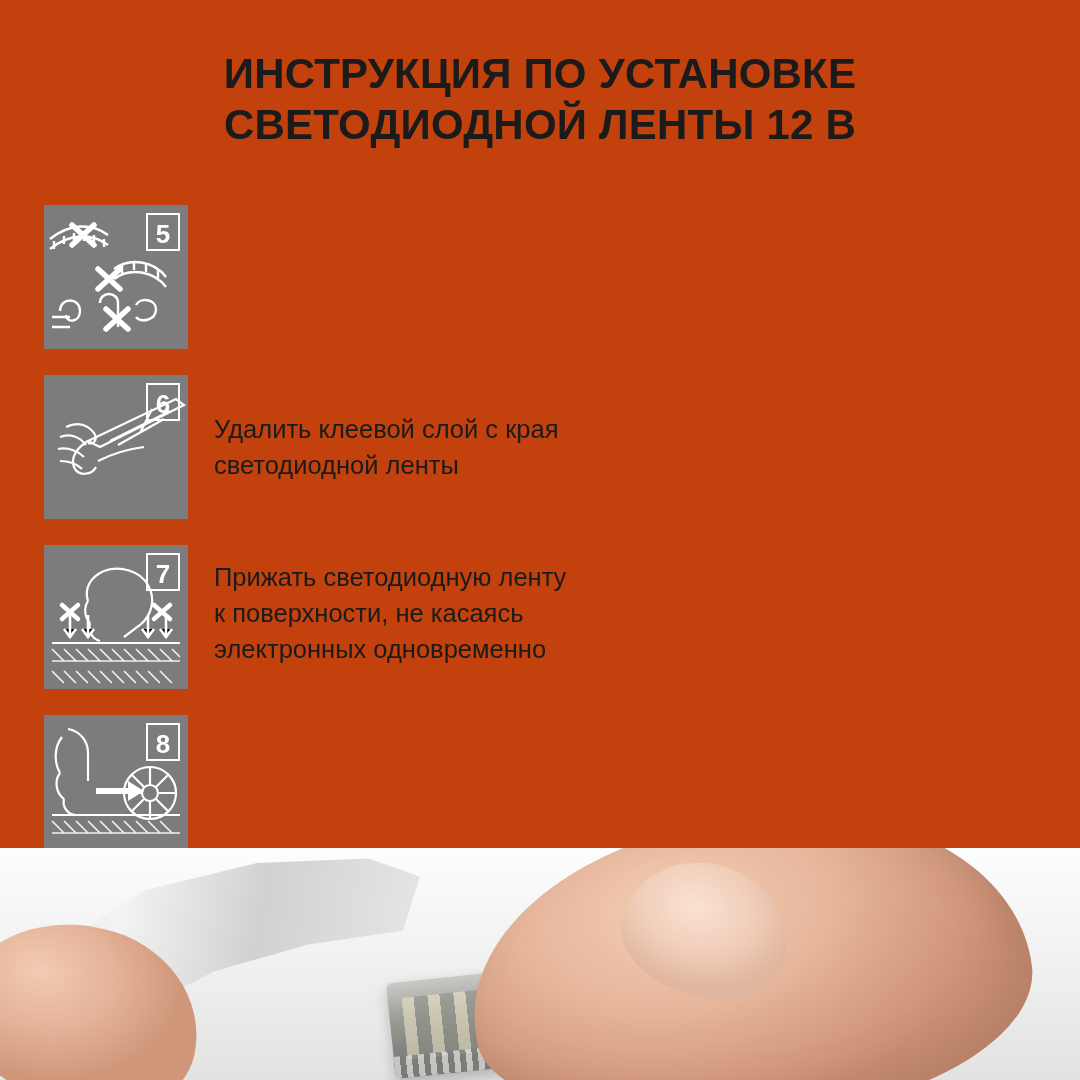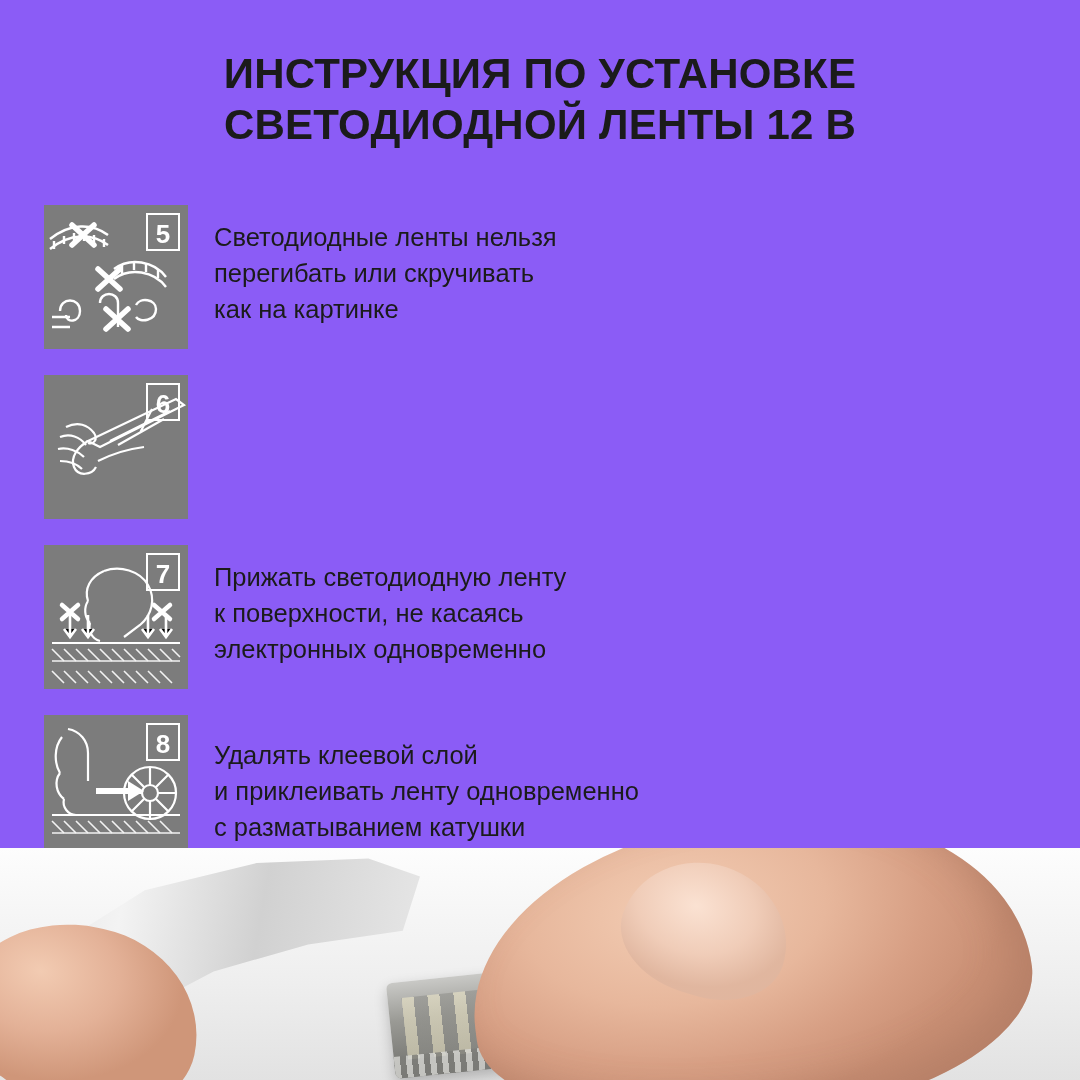--- a/index.html
+++ b/index.html
@@ -12,21 +12,21 @@
     background: #ffffff;
     font-family: "Liberation Sans", sans-serif;
     overflow: hidden;
     position: relative;
   }
 
   .page {
     position: relative;
     width: 1080px;
     height: 1080px;
-    background: #8b5cf6;
+    background: #c2410c;
     overflow: hidden;
   }
 
   
   .title {
     position: absolute;
     top: 48px;
     left: 0;
     width: 1080px;
     text-align: center;
@@ -230,41 +230,40 @@
             <path d="M8 112 L26 112 M8 122 L26 122"></path>
           </g>
           <g stroke="#ffffff" stroke-width="5.5" stroke-linecap="round">
             <path d="M28 20 L50 40 M50 20 L28 40"></path>
             <path d="M54 64 L76 84 M76 64 L54 84"></path>
             <path d="M62 104 L84 124 M84 104 L62 124"></path>
           </g>
         </svg>
         <div class="step-num">5</div>
       </div>
-      <div class="step-text">Светодиодные ленты нельзя
-перегибать или скручивать
-как на картинке</div>
     </div>
 
     <div class="step s2">
       <div class="step-thumb">
         <svg class="thumb-svg" viewBox="0 0 144 144">
           <g fill="none" stroke="#ffffff" stroke-width="2.2">
             <path d="M140 30 L56 72 L44 66 L132 24 Z"></path>
             <path d="M126 36 L66 66 M120 44 L74 70 M108 34 L96 58"></path>
             <path d="M44 66 C34 72, 26 82, 30 92 C34 102, 48 100, 52 92"></path>
             <path d="M22 52 C34 46, 44 50, 50 58 C54 64, 50 70, 44 68"></path>
             <path d="M16 62 C26 58, 36 62, 42 70"></path>
             <path d="M14 74 C24 72, 34 76, 40 82"></path>
             <path d="M16 86 C26 86, 34 90, 38 94"></path>
             <path d="M54 86 C66 80, 84 74, 100 72"></path>
           </g>
         </svg>
         <div class="step-num">6</div>
       </div>
+      <div class="step-text">Удалить клеевой слой с края
+светодиодной ленты</div>
     </div>
 
     <div class="step s3">
       <div class="step-thumb">
         <svg class="thumb-svg" viewBox="0 0 144 144">
           <g fill="none" stroke="#ffffff" stroke-width="2.2">
             <path d="M60 26 C76 20, 96 26, 104 40 C112 54, 108 70, 96 80 L80 92"></path>
             <path d="M60 26 C46 32, 40 44, 44 56"></path>
             <path d="M44 56 C40 62, 40 72, 46 78"></path>
             <path d="M46 78 C44 86, 48 94, 56 96"></path>
@@ -311,23 +310,20 @@
             <path d="M52 76 L86 76" stroke-width="6"></path>
             <path d="M84 66 L100 76 L84 86 Z" stroke="none"></path>
           </g>
           <g stroke="#ffffff" stroke-width="1.6" opacity="0.9">
             <path d="M8 106 L20 118 M20 106 L32 118 M32 106 L44 118 M44 106 L56 118 M56 106 L68 118 M68 106 L80 118 M80 106 L92 118 M92 106 L104 118 M104 106 L116 118 M116 106 L128 118"></path>
             <path d="M8 118 L136 118"></path>
           </g>
         </svg>
         <div class="step-num">8</div>
       </div>
-      <div class="step-text">Удалять клеевой слой
-и приклеивать ленту одновременно
-с разматыванием катушки</div>
     </div>
 
   </div>
 
   <div class="photo">
     <div class="photo-bg"></div>
     <div class="photo-surface"></div>
     <div class="liner"></div>
     <div class="liner-text">3M</div>
     <div class="strip">

